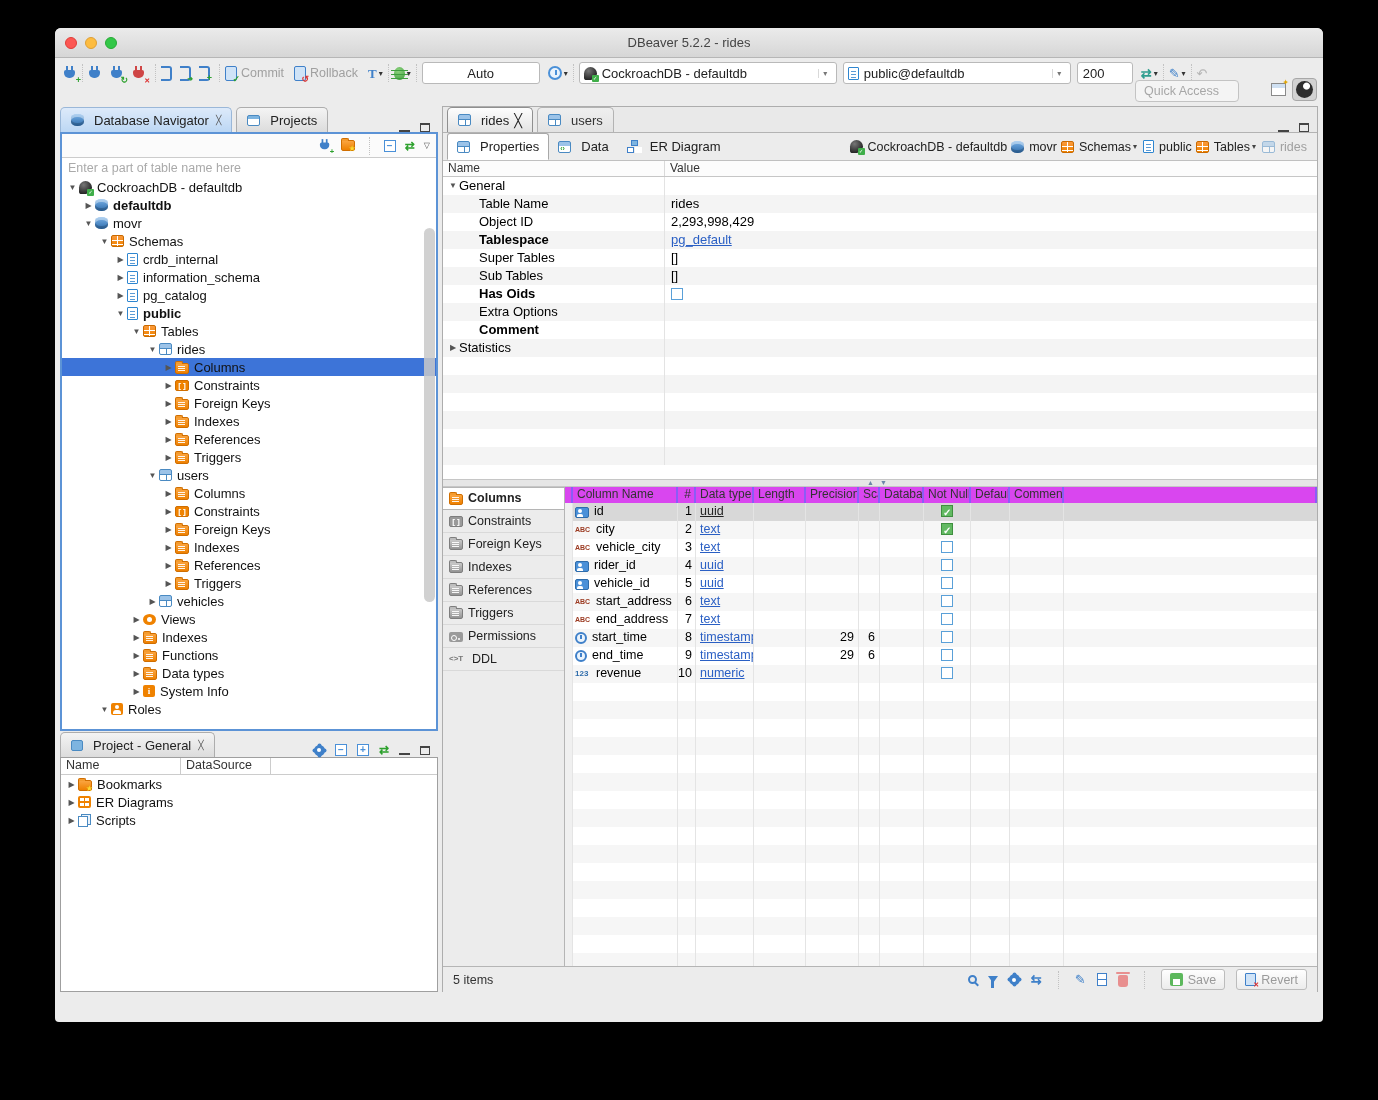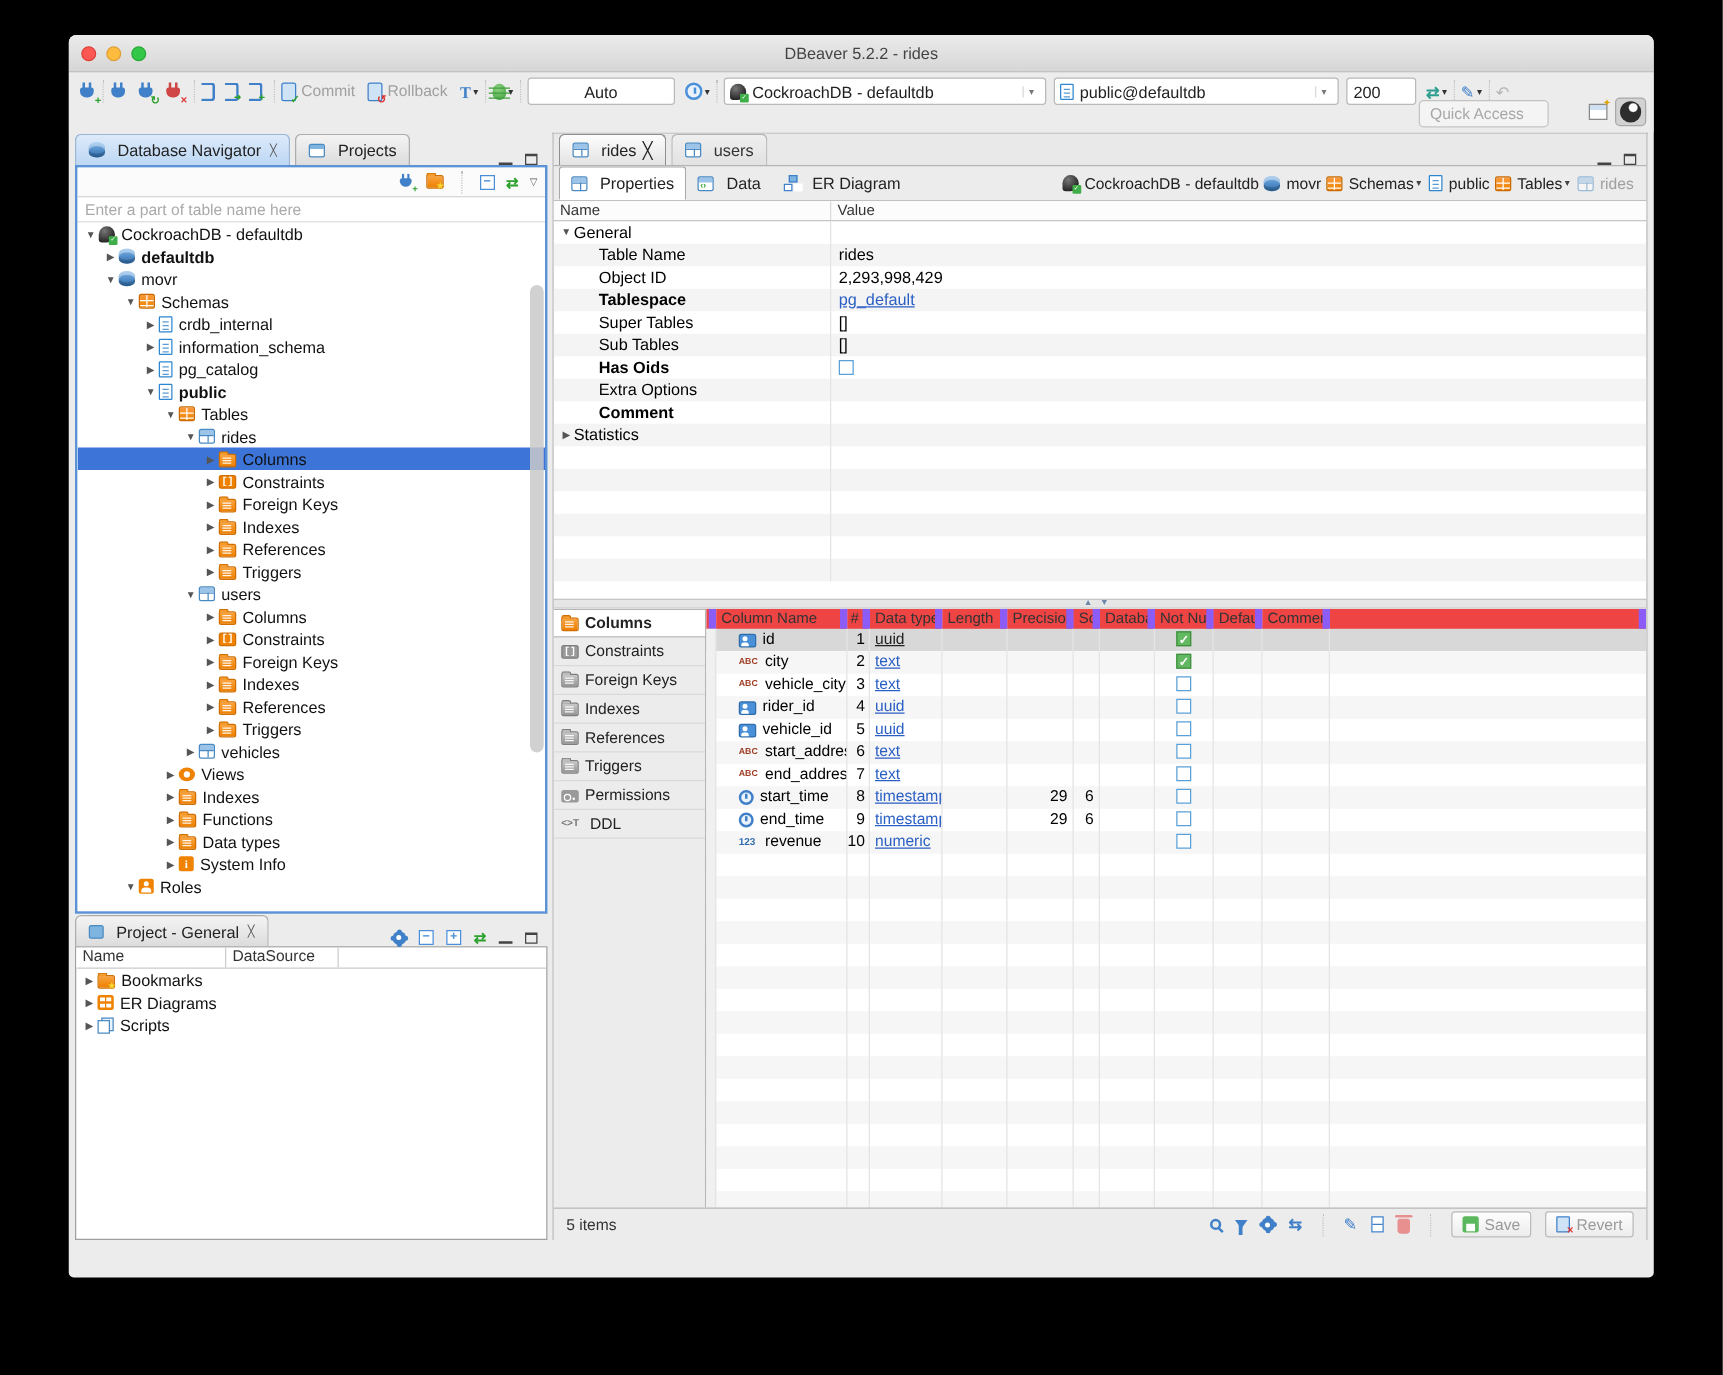--- a/index.html
+++ b/index.html
@@ -183,25 +183,25 @@
   
   .bottom { height:480px; display:flex; overflow:hidden; background:#fff; }
   .dtabs { width:122px; background:#ececec; border-right:1px solid #b5b5b5; }
   .dtab { height:23px; display:flex; align-items:center; padding-left:6px; font-size:12.5px; color:#222; border-bottom:1px solid #d9d9d9; }
   .dtab.active { background:#fff; font-weight:bold; border-top:1px solid #b5b5b5; border-bottom:1px solid #b5b5b5; }
   .dgrid { flex:1; overflow:hidden; font-size:12.5px; }
   .grow { display:flex; height:18px; line-height:17px; }
   .grow.data:nth-child(odd) { background:#f6f6f6; }
   .grow.sel { background:#d8d8d8 !important; }
   .gc { border-right:1px solid #e4e4e4; height:18px; overflow:hidden; white-space:nowrap; flex:none; }
-  .ghead .gc { border-right:6px solid #8b5cf6; background:#ef4444; color:#333; font-size:12px; }
+  .ghead .gc { border-right:2px solid #8b5cf6; background:#d946ef; color:#333; font-size:12px; }
   .ghead { border-bottom:1px solid #b9b9b9; height:16px; line-height:15px; display:flex; }
   .ghead .gc { height:16px; }
   .c-strip { width:8px; background:#f0f0f0; }
-  .c-name { width:105px; padding-left:18px; display:flex; align-items:center; }
+  .c-name { width:105px; padding-left:2px; display:flex; align-items:center; }
   .c-num { width:18px; text-align:right; padding-right:3px; }
   .c-type { width:58px; padding-left:4px; }
   .c-len { width:52px; }
   .c-prec { width:53px; text-align:right; padding-right:4px; }
   .c-scale { width:21px; text-align:right; padding-right:4px; }
   .c-ident { width:44px; }
   .c-nn { width:47px; text-align:center; }
   .c-def { width:39px; }
   .c-com { width:54px; }
   .c-rest { flex:1; border-right:none; }

